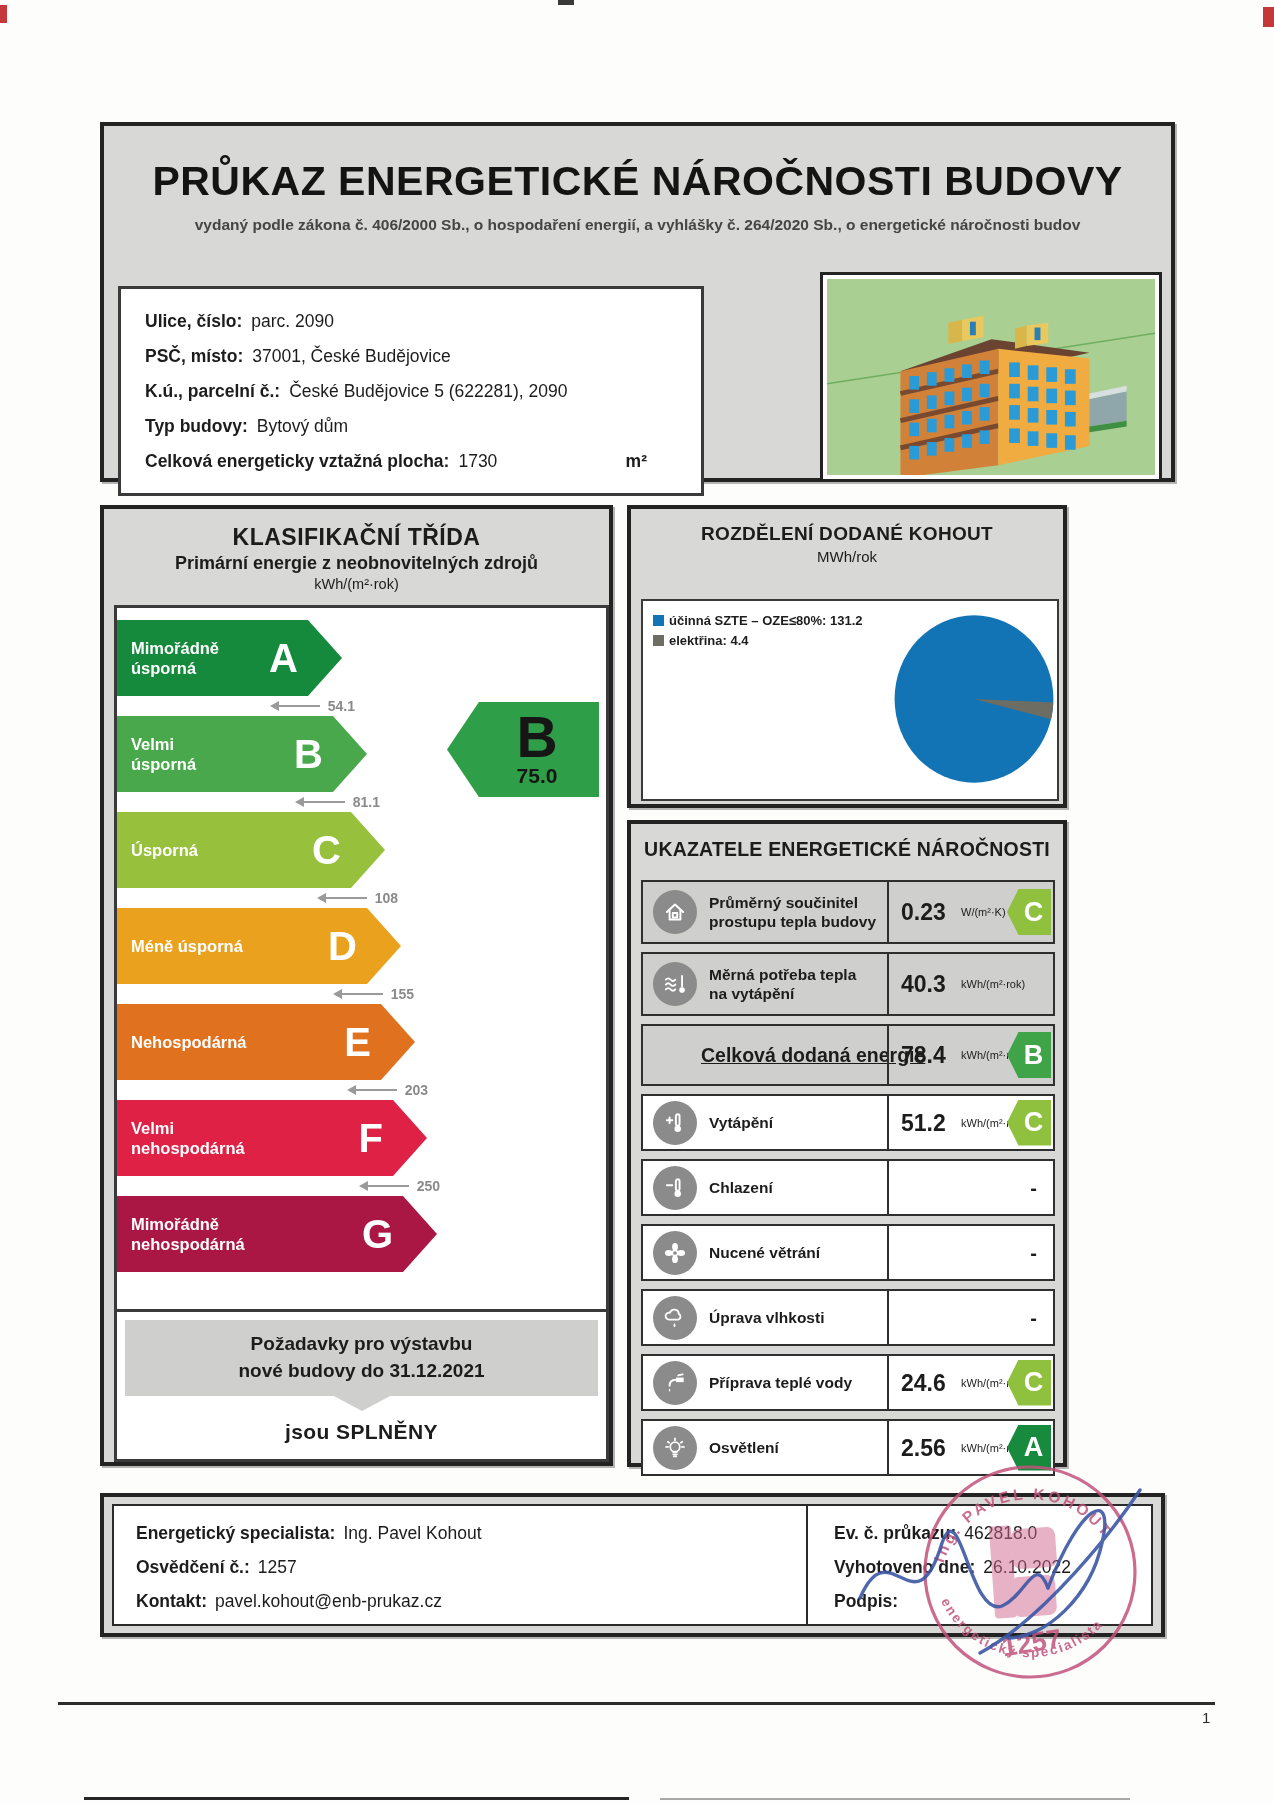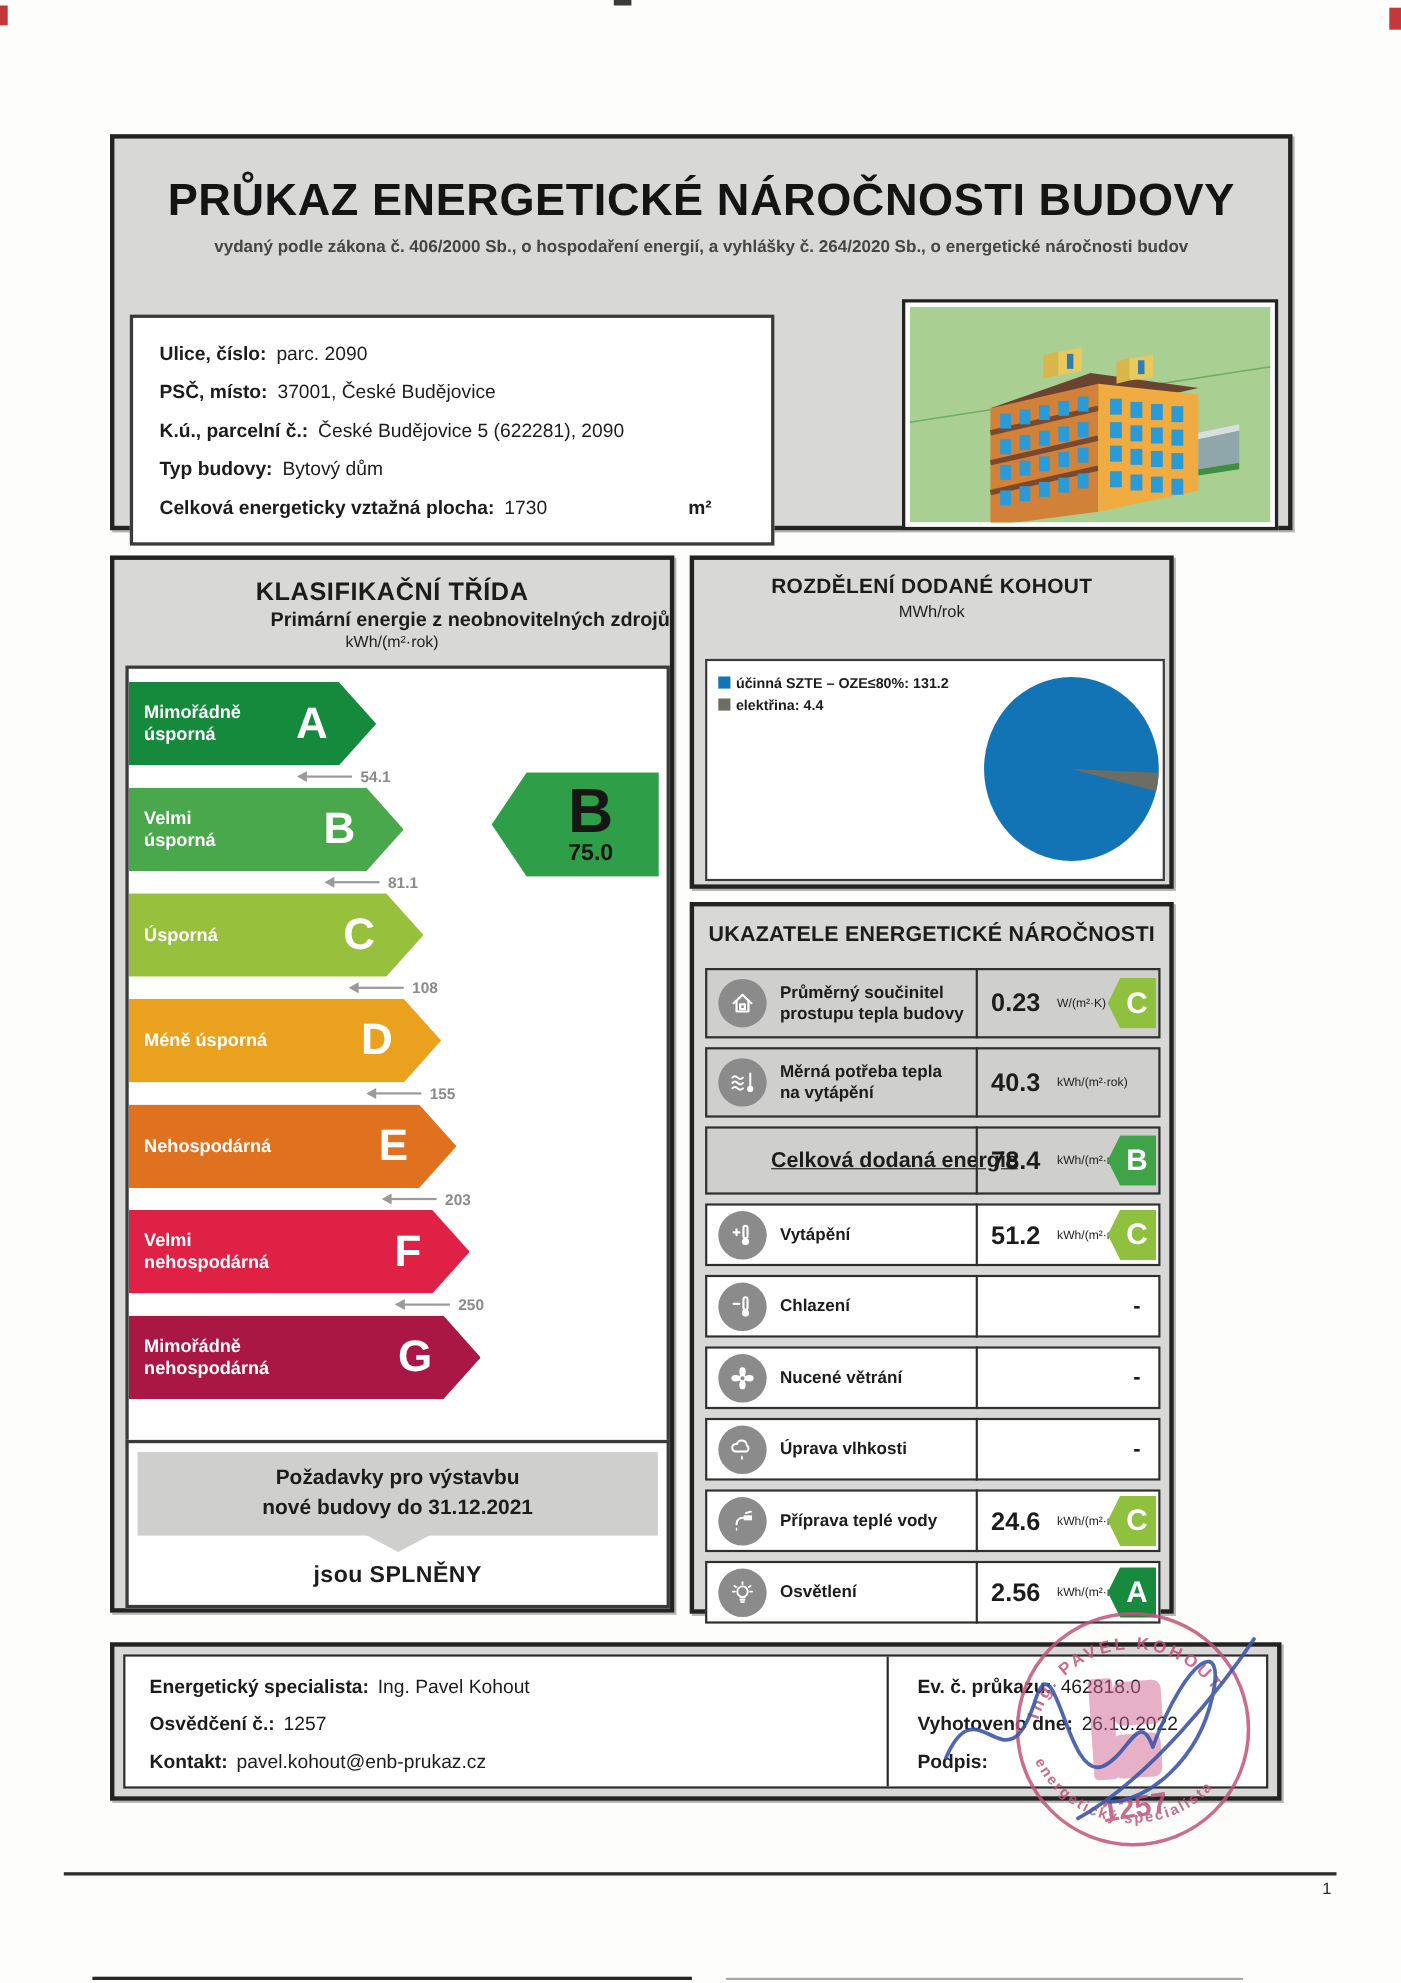--- a/index.html
+++ b/index.html
@@ -18,21 +18,21 @@
   .doc-subtitle { text-align:center; margin-top:11px; font-size:15.5px; font-weight:bold; color:#454545; }
   #info-box { left:14px; top:160px; width:586px; height:210px; padding:22px 24px 0 24px; }
   .info-line { display:flex; font-size:17.5px; margin-bottom:14px; white-space:nowrap; }
   .info-label { font-weight:bold; margin-right:9px; }
   #image-box { left:716px; top:146px; width:342px; height:210px; padding:4px; background:#fff; border:3px solid #232323; }
   #image-box svg { display:block; width:100%; height:100%; }
 
   
   #class-panel { left:100px; top:505px; width:513px; height:961px; }
   .cls-title { text-align:center; margin-top:15px; font-size:23px; font-weight:bold; letter-spacing:.5px; }
-  .cls-sub   { text-align:right; margin-top:2px; font-size:18px; font-weight:bold; }
+  .cls-sub   { text-align:center; margin-top:2px; font-size:18px; font-weight:bold; }
   .cls-unit  { text-align:center; margin-top:2px; font-size:14.5px; }
   #class-box { left:10px; top:96px; width:489px; height:694px; padding-top:12px; position:absolute; }
   .cls-arrow {
     position:relative; height:76px; color:#fff; display:flex; align-items:center;
     clip-path:polygon(0 0, calc(100% - 34px) 0, 100% 50%, calc(100% - 34px) 100%, 0 100%);
   }
   .cls-label { padding-left:14px; font-size:16.5px; font-weight:bold; line-height:1.22; white-space:pre-line; }
   .cls-letter { position:absolute; right:44px; top:50%; transform:translateY(-50%); font-size:40px; font-weight:bold; }
   .cls-th { height:20px; display:flex; align-items:center; justify-content:flex-end; gap:8px; font-size:14px; color:#8a8a8a; font-weight:bold; }
   .th-arrow { position:relative; width:48px; height:2px; background:#9a9a9a; }

